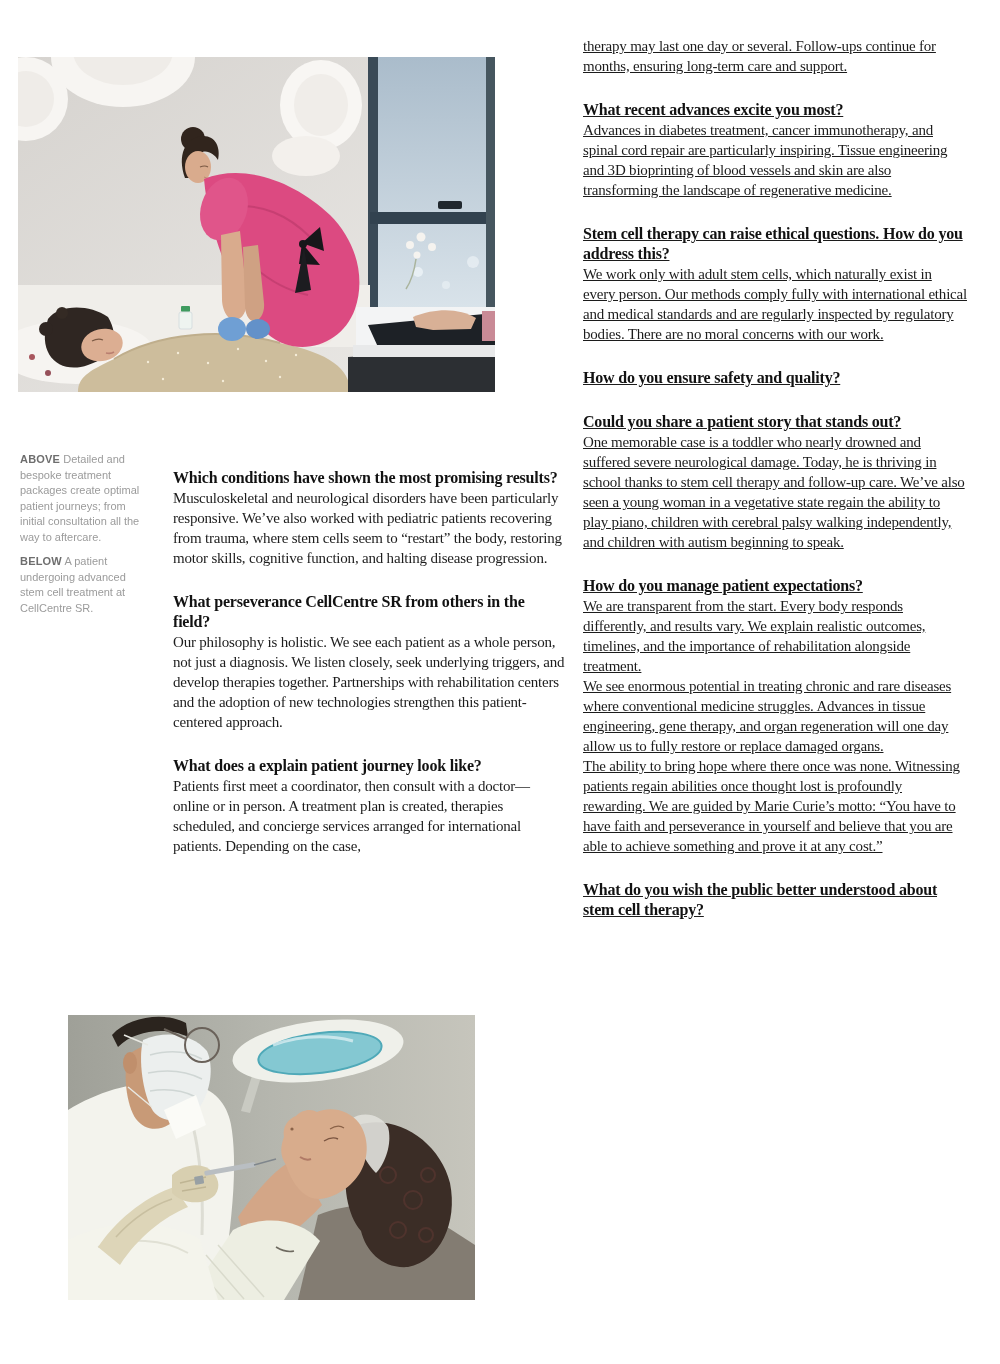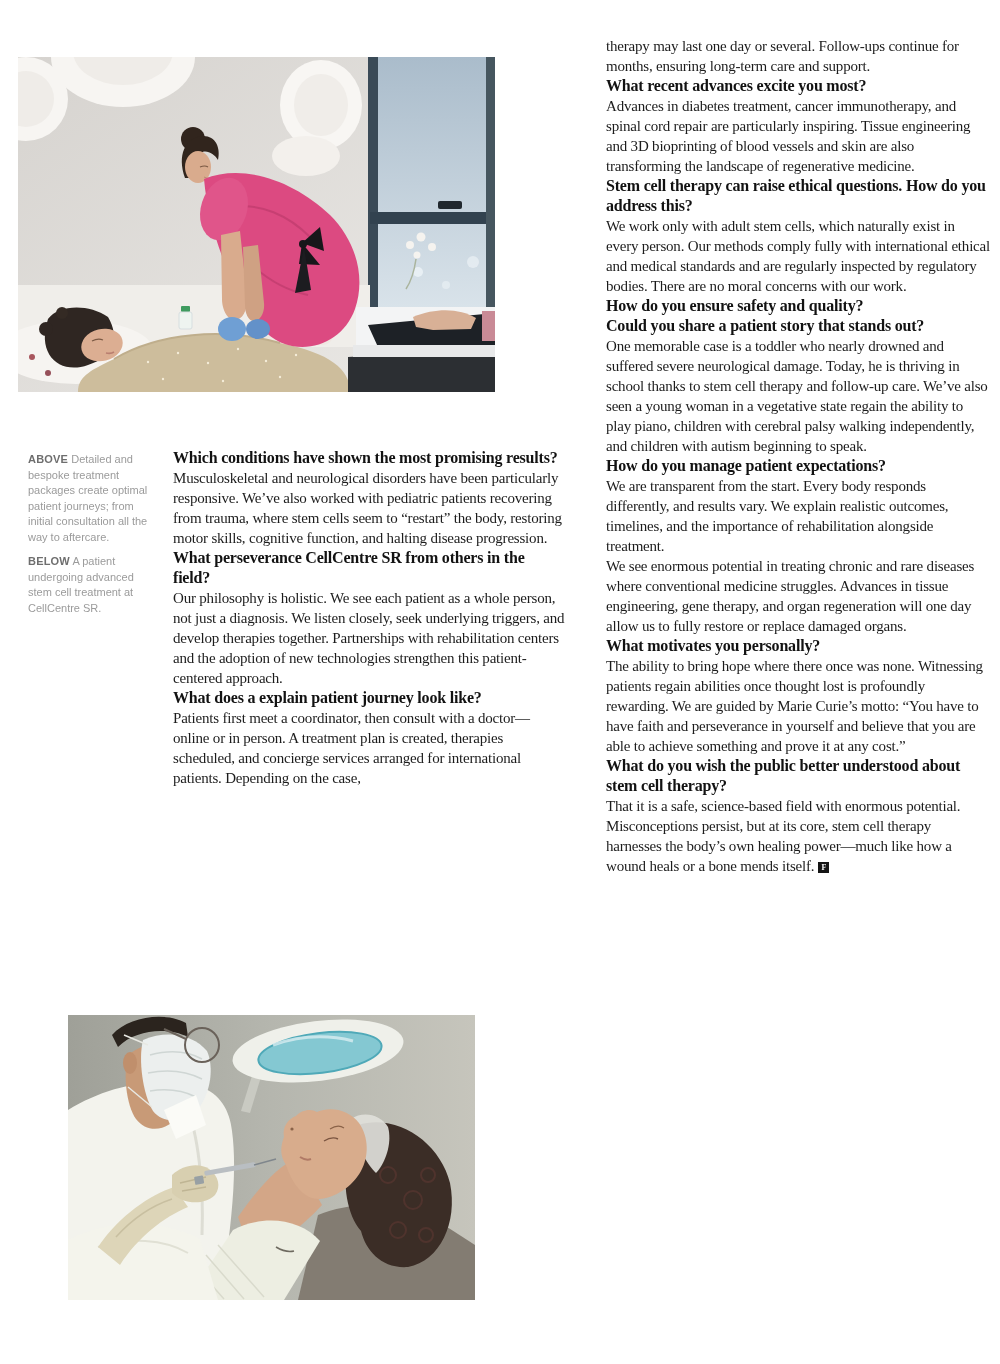--- a/index.html
+++ b/index.html
@@ -4,30 +4,30 @@
 <style>
   html,body{margin:0;padding:0;background:#ffffff;}
   .page{position:relative;width:1000px;height:1364px;background:#ffffff;overflow:hidden;
         font-family:"Liberation Serif", serif;color:#1c1c1c;}
   figure{margin:0;padding:0;}
   .photo{position:absolute;overflow:hidden;background:#d8d5d1;}
   .photo svg{display:block;}
   .photo-top{left:18px;top:57px;width:477px;height:335px;}
   .photo-bottom{left:68px;top:1015px;width:407px;height:285px;}
 
-  .captions{position:absolute;left:28px;top:452px;width:130px;
+  .captions{position:absolute;left:20px;top:452px;width:130px;
             font-family:"Liberation Sans", sans-serif;font-size:11px;line-height:15.5px;color:#9b9b9b;}
   .captions p{margin:0 0 9px 0;}
   .cap-label{color:#6e6e6e;font-weight:700;letter-spacing:.2px;}
 
   .col{position:absolute;font-size:15px;line-height:20px;letter-spacing:-0.2px;}
-  .col-middle{left:173px;top:448px;width:392px;}
-  .col-right{left:606px;top:36px;width:384px;}
+  .col-middle{left:173px;top:468px;width:392px;}
+  .col-right{left:583px;top:36px;width:384px;text-decoration:underline;}
   .col p{margin:0;}
-  .q{font-weight:700;font-size:16px;line-height:20px;margin:0 0 0 0;color:#121212;}
+  .q{font-weight:700;font-size:16px;line-height:20px;margin:24px 0 0 0;color:#121212;}
   .col .first{margin-top:0;}
   .a{margin:0;}
   .endmark{display:inline-block;width:11px;height:11px;background:#151515;color:#ffffff;
            font-family:"Liberation Serif", serif;font-size:8px;font-weight:700;line-height:11px;
            text-align:center;margin-left:4px;vertical-align:1px;}
 </style>
 </head>
 <body>
 
 <div class="page">
@@ -175,25 +175,23 @@
     <h3 class="q">How do you ensure safety and quality?</h3>
 
     <h3 class="q">Could you share a patient story that stands out?</h3>
     <p class="a">One memorable case is a toddler who nearly drowned and suffered severe neurological damage. Today, he is thriving in school thanks to stem cell therapy and follow-up care. We’ve also seen a young woman in a vegetative state regain the ability to play piano, children with cerebral palsy walking independently, and children with autism beginning to speak.</p>
 
     <h3 class="q">How do you manage patient expectations?</h3>
     <p class="a">We are transparent from the start. Every body responds differently, and results vary. We explain realistic outcomes, timelines, and the importance of rehabilitation alongside treatment.</p>
 
     <p class="a">We see enormous potential in treating chronic and rare diseases where conventional medicine struggles. Advances in tissue engineering, gene therapy, and organ regeneration will one day allow us to fully restore or replace damaged organs.</p>
 
-    <h3 class="q">What motivates you personally?</h3>
     <p class="a">The ability to bring hope where there once was none. Witnessing patients regain abilities once thought lost is profoundly rewarding. We are guided by Marie Curie’s motto: “You have to have faith and perseverance in yourself and believe that you are able to achieve something and prove it at any cost.”</p>
 
     <h3 class="q">What do you wish the public better understood about stem cell therapy?</h3>
-    <p class="a"><span>That it is a safe, science-based field with enormous potential. Misconceptions persist, but at its core, stem cell therapy harnesses the body’s own healing power—much like how a wound heals or a bone mends itself.</span><span class="endmark">F</span></p>
   </section>
 
   <figure class="photo photo-bottom">
     <svg width="407" height="285" viewBox="0 0 407 285" xmlns="http://www.w3.org/2000/svg">
       <defs>
         <linearGradient id="bgG" x1="0" y1="0" x2="1" y2="0">
           <stop offset="0" stop-color="#9fa098"></stop>
             <stop offset=".5" stop-color="#b5b6ae"></stop>
             <stop offset="1" stop-color="#c6c5bc"></stop>
         </linearGradient>

